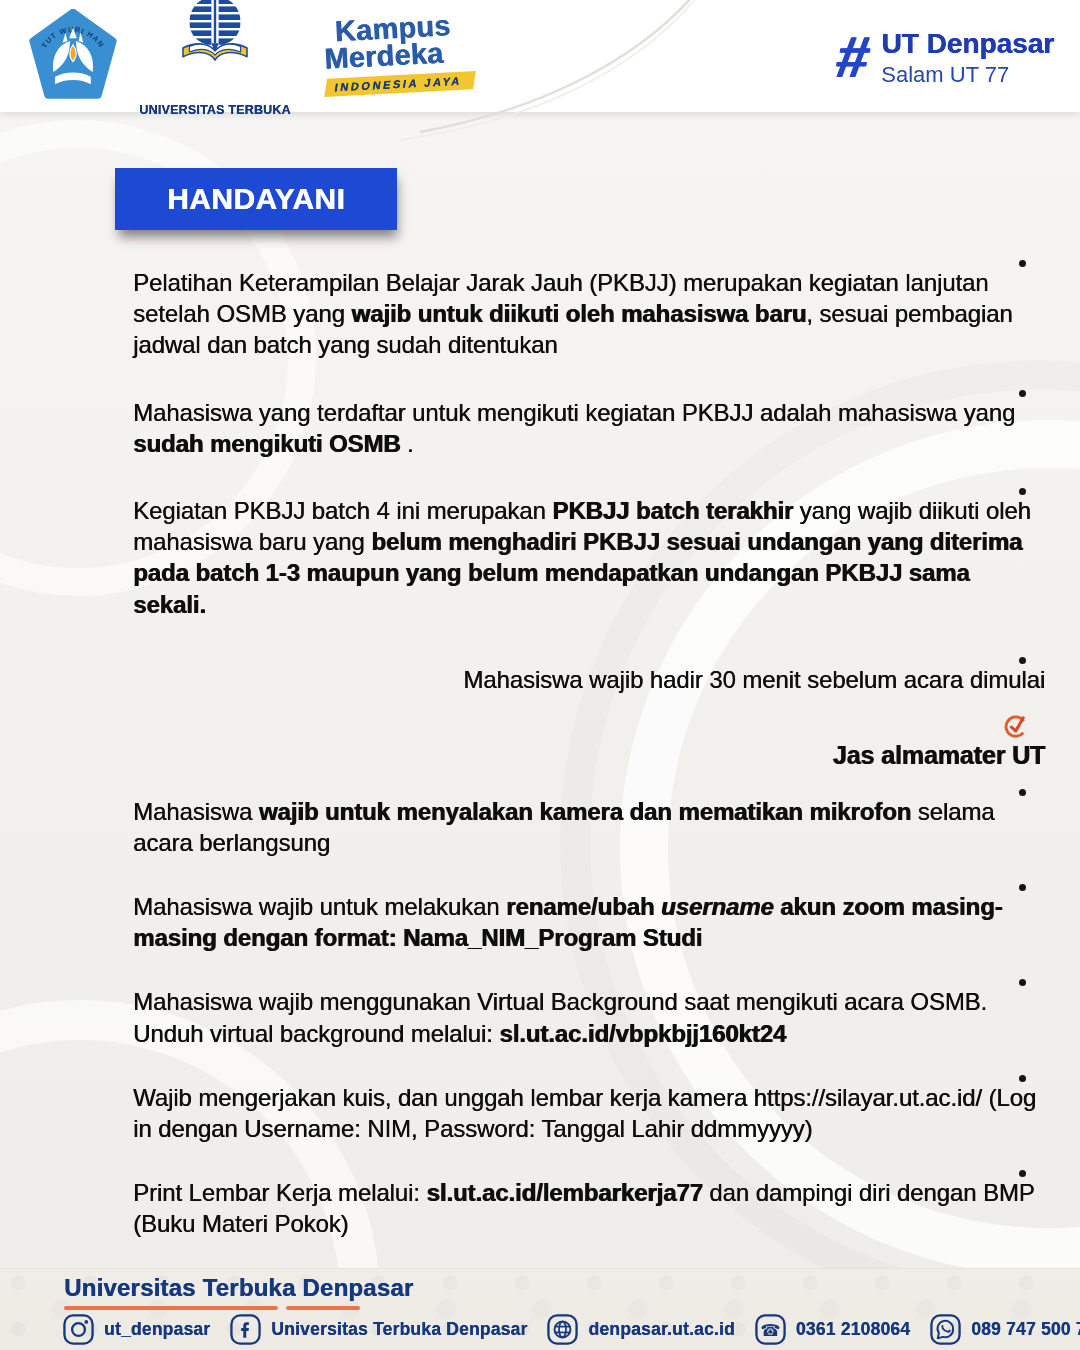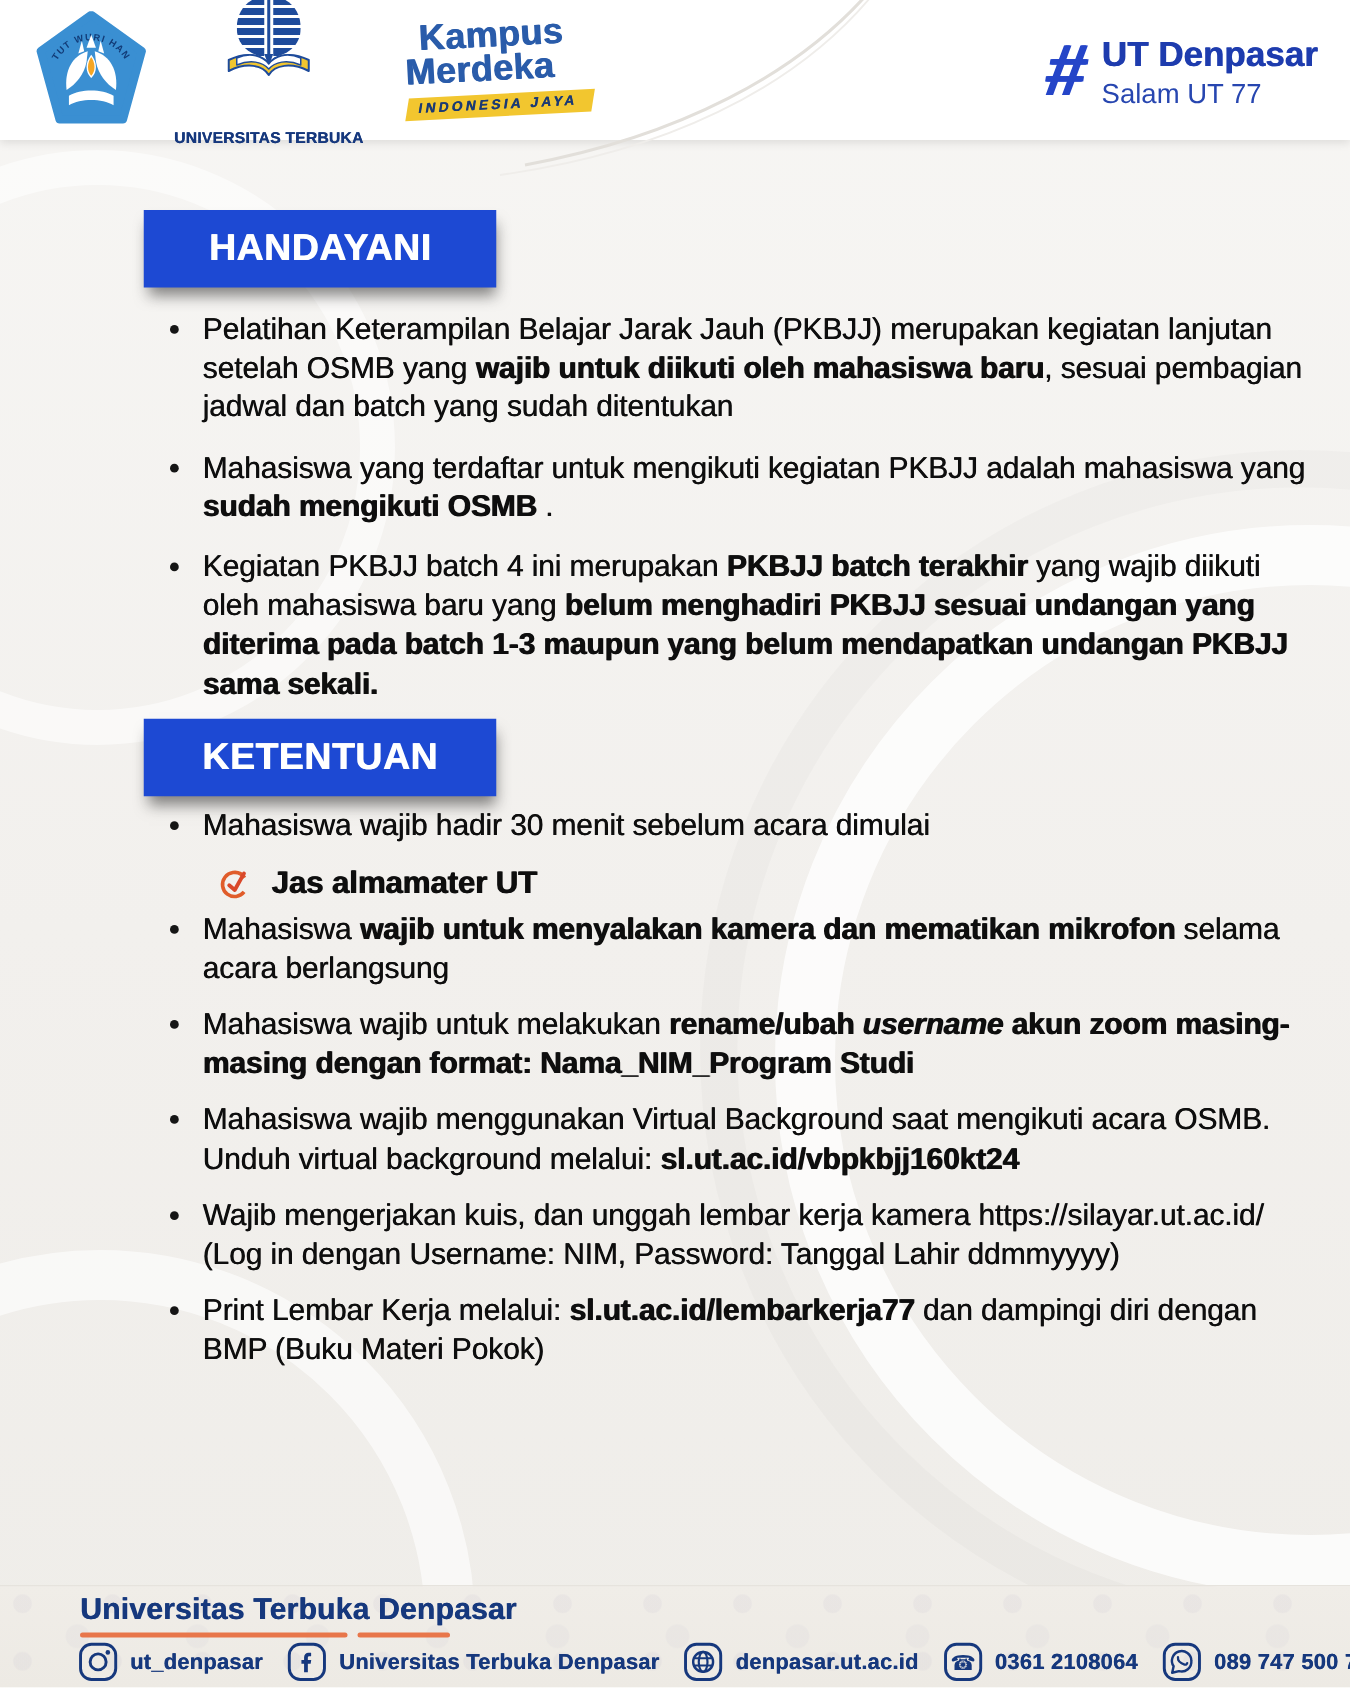--- a/index.html
+++ b/index.html
@@ -49,21 +49,21 @@
     font-size:30px;font-weight:700;letter-spacing:0.4px;
     text-shadow:0.6px 0 currentColor;
     box-shadow:2px 9px 11px -2px rgba(35,35,35,0.55);
   }
   #band-deskripsi{top:168px;}
   #band-ketentuan{top:575px;}
   
   .list{position:absolute;left:133px;width:912px;z-index:2;}
   #list-deskripsi{top:248px;}
   #list-ketentuan{top:645px;}
-  .item{display:flex;align-items:flex-start;font-size:24px;line-height:1.3;margin-bottom:14px;}
+  .item{display:flex;align-items:flex-end;font-size:24px;line-height:1.3;margin-bottom:14px;flex-direction:column;}
   #list-deskripsi .item{margin-bottom:17px;}
   .item-text{flex:1;font-weight:400;text-shadow:0.4px 0 currentColor;letter-spacing:-0.1px;}
   .item-text .b{font-weight:700;text-shadow:0.8px 0 currentColor;}
   .item-text .i{font-style:italic;}
   .dot{width:7px;height:7px;border-radius:50%;background:#151515;margin:12px 19px 0 3px;flex:none;}
   .check-item{margin:0 0 5px 42px;}
   .check-item .item-text{font-weight:700;text-shadow:0.8px 0 currentColor;font-size:25px;}
   .check-ic{flex:none;width:27px;height:27px;margin:3px 15px 0 0;transform:rotate(-8deg);}
   .check-ic svg{width:100%;height:100%;}
   
@@ -168,21 +168,20 @@
       <div class="item bullet-item">
         <span class="dot"></span>
         <div class="item-text"><span>Mahasiswa yang terdaftar untuk mengikuti kegiatan PKBJJ adalah mahasiswa yang </span><span class="b">sudah mengikuti OSMB</span><span> .</span></div>
       </div>
       <div class="item bullet-item">
         <span class="dot"></span>
         <div class="item-text"><span>Kegiatan PKBJJ batch 4 ini merupakan </span><span class="b">PKBJJ batch terakhir</span><span> yang wajib diikuti oleh mahasiswa baru yang </span><span class="b">belum menghadiri PKBJJ sesuai undangan yang diterima pada batch 1-3 maupun yang belum mendapatkan undangan PKBJJ sama sekali.</span></div>
       </div>
     </div>
 
-  <div class="band" id="band-ketentuan">KETENTUAN</div>
   <div class="list" id="list-ketentuan">
       <div class="item bullet-item">
         <span class="dot"></span>
         <div class="item-text"><span>Mahasiswa wajib hadir 30 menit sebelum acara dimulai</span></div>
       </div>
       <div class="item check-item">
         <span class="check-ic"><svg viewBox="0 0 28 28">
             <circle cx="13" cy="15" r="10" fill="none" stroke="#e05c2a" stroke-width="3" stroke-dasharray="50 13" stroke-dashoffset="-8"></circle>
             <path d="M8.5 15 l4 4.5 L22 7" fill="none" stroke="#d9482a" stroke-width="3.2" stroke-linecap="round" stroke-linejoin="round"></path>
           </svg></span>

